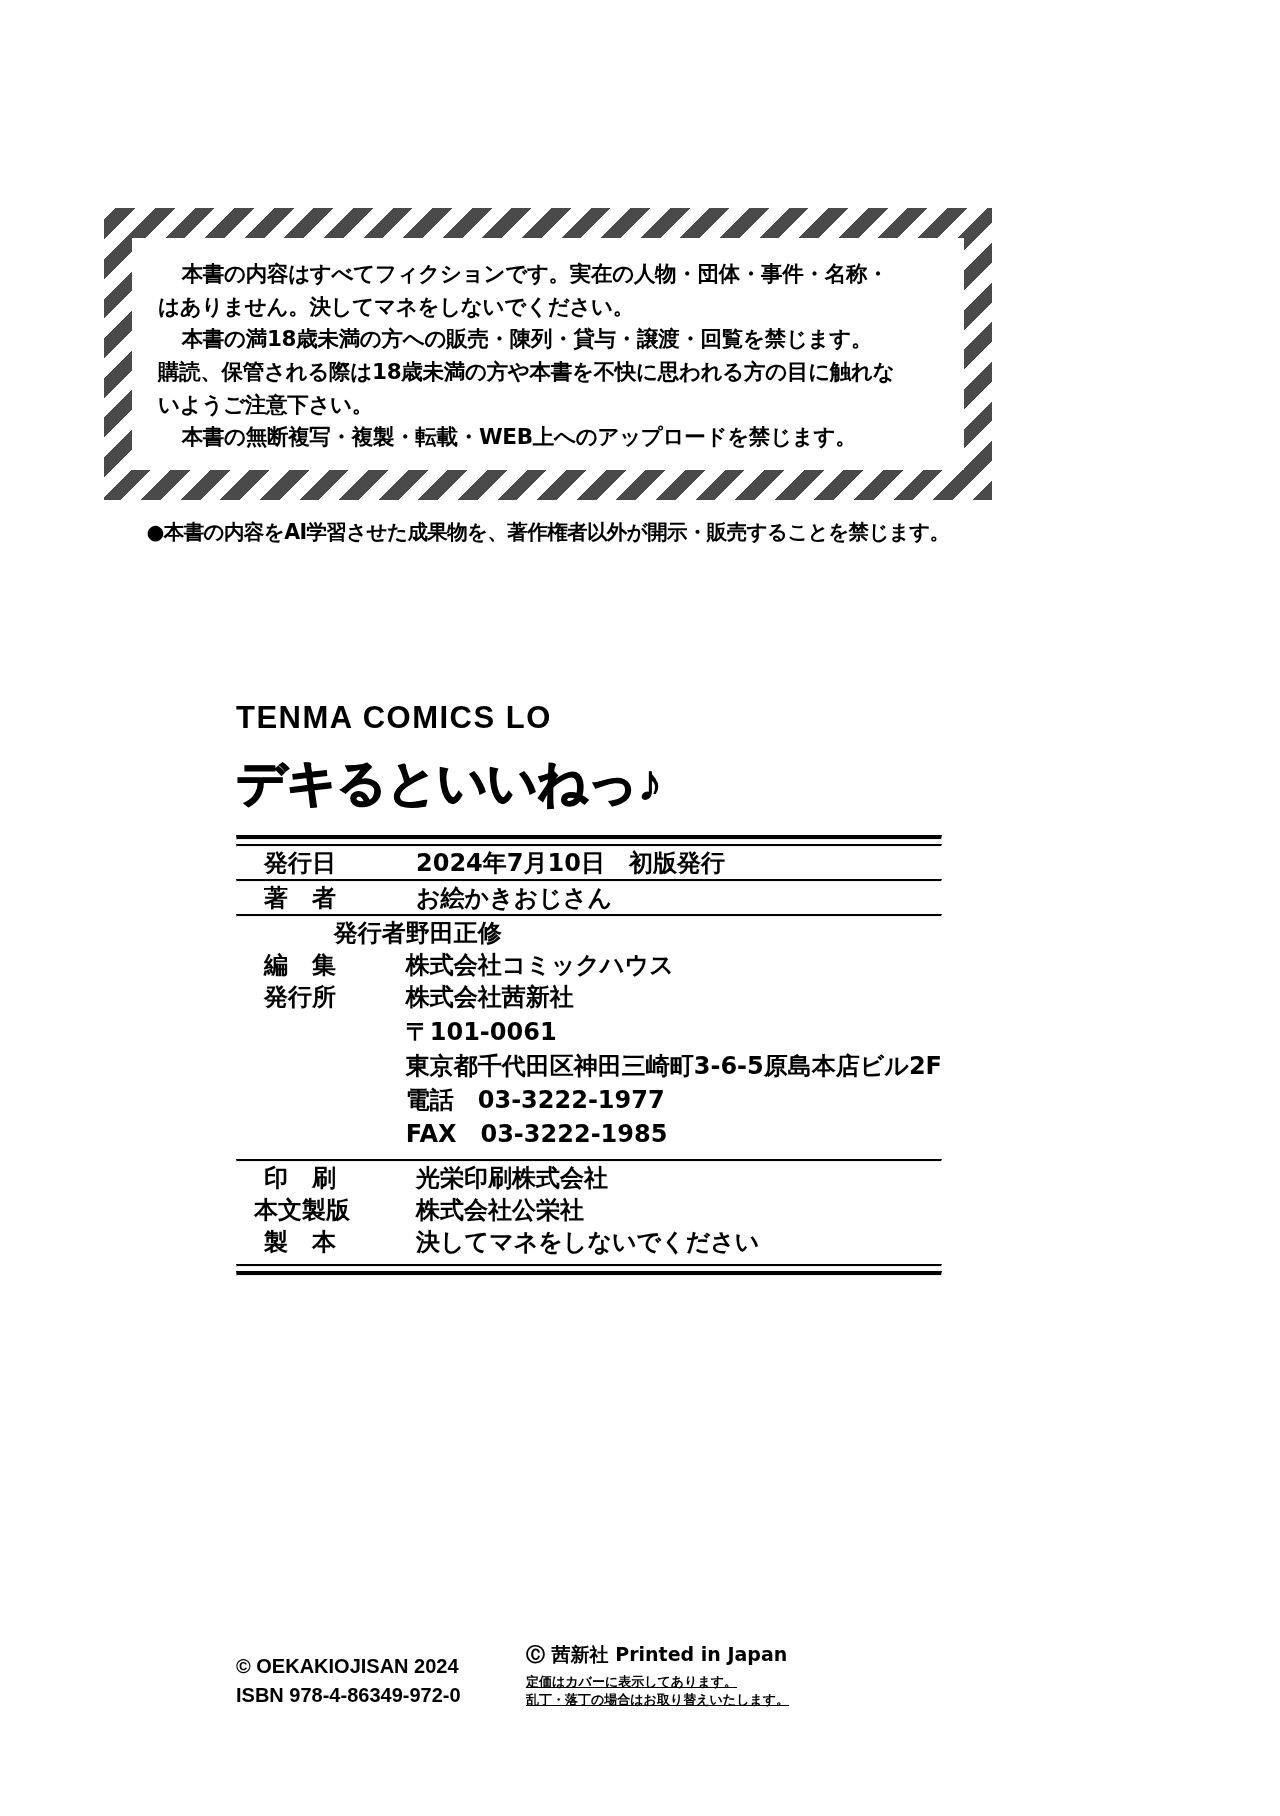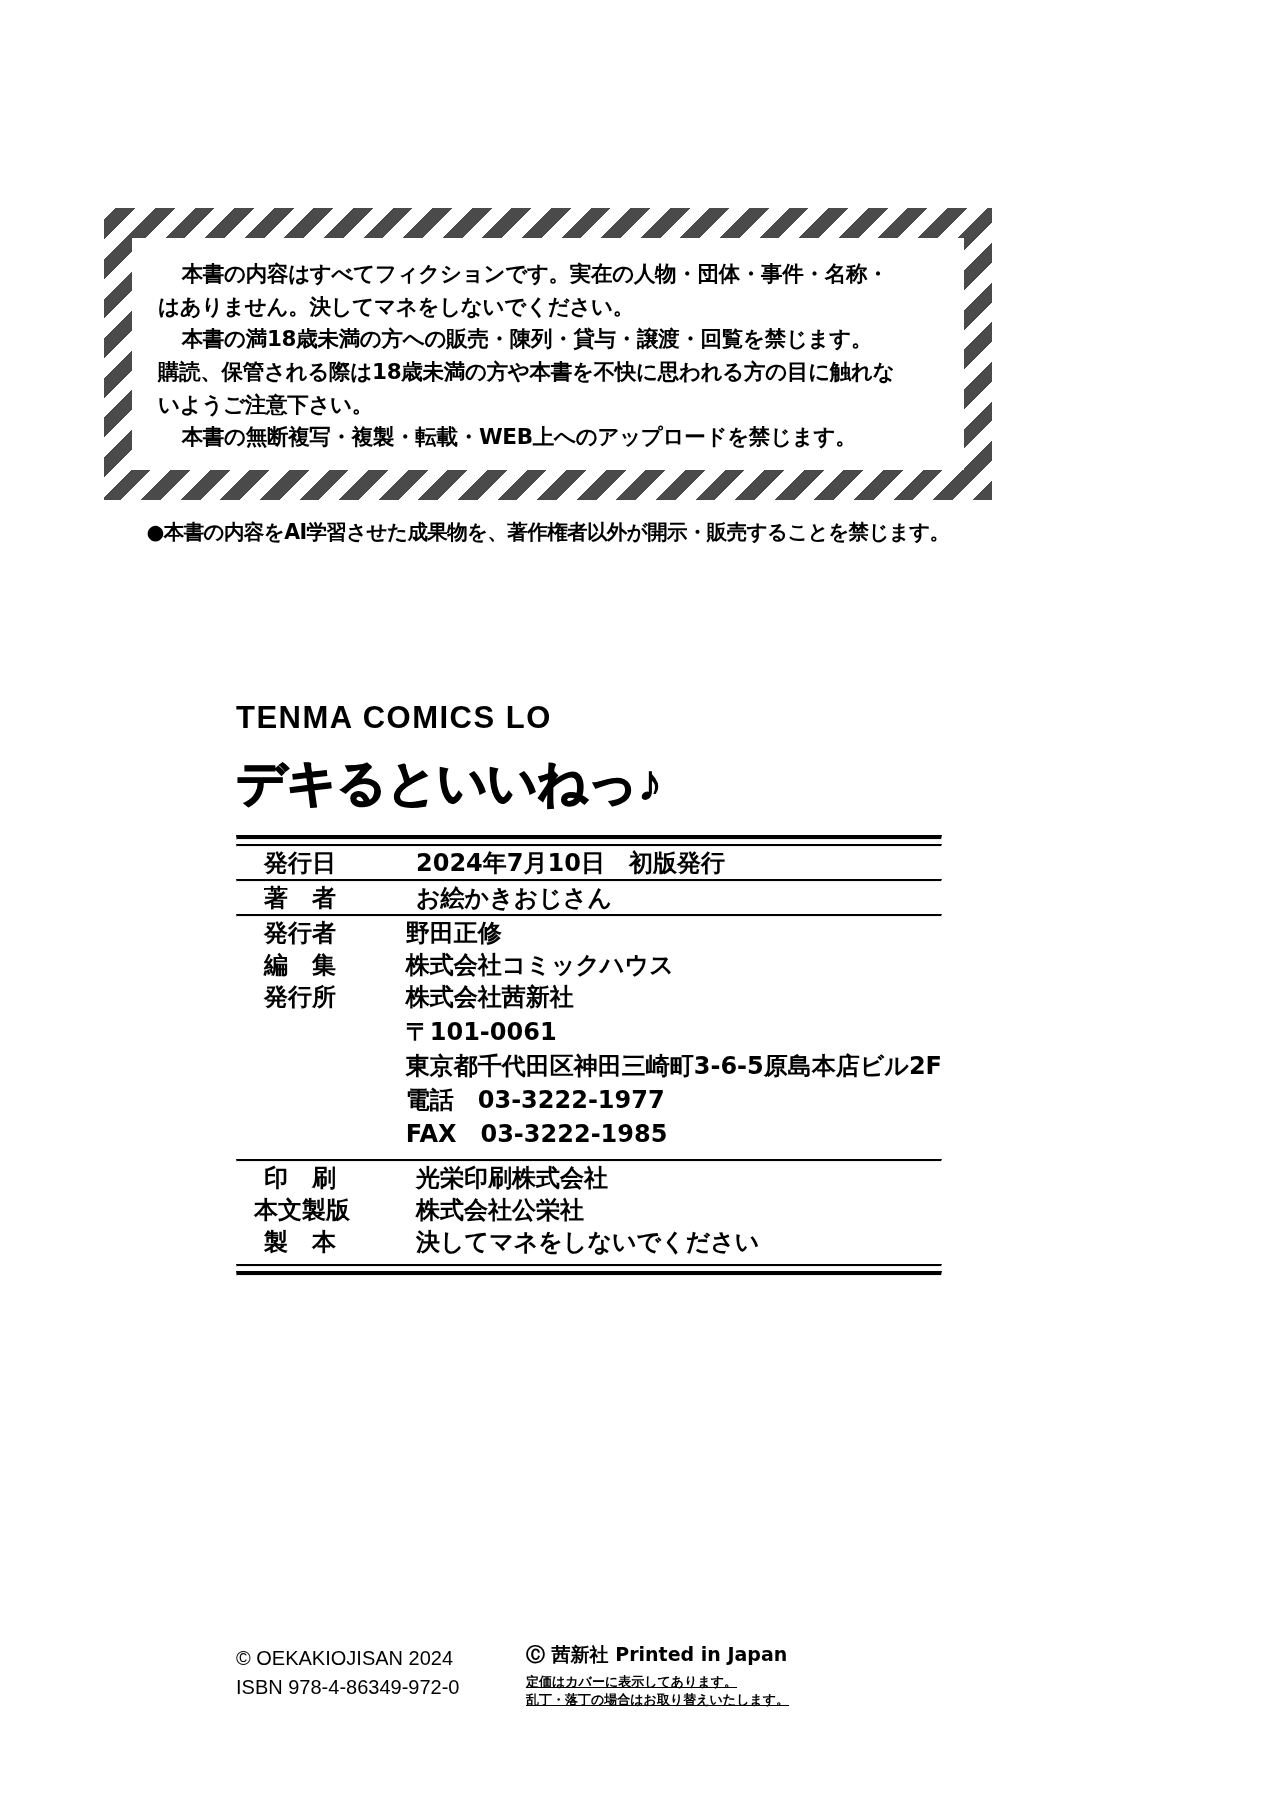--- a/index.html
+++ b/index.html
@@ -123,23 +123,23 @@
 
   #footer {
     position: absolute;
     left: 236px;
     top: 1636px;
     width: 820px;
   }
   #footer-left {
     position: absolute;
     left: 0;
-    top: 8px;
+    top: 16px;
     font-size: 20px;
-    font-weight: normal;
+    font-weight: bold;
     line-height: 1.45;
     font-family: "Liberation Sans", sans-serif;
     white-space: nowrap;
   }
   #footer-right {
     position: absolute;
     left: 290px;
     top: 6px;
     font-family: "DejaVu Sans", sans-serif;
     white-space: nowrap;
@@ -205,21 +205,21 @@
   </tbody>
     </table>
 
   <div class="rule-wrap">
       <hr class="rule-thin">
     </div>
 
   <table class="colo">
     <tbody>
         <tr>
-      <td class="lbl" style="padding-left:28px;">発行者</td>
+      <td class="lbl" style="padding-left:28px;text-align:right;">発行者</td>
       <td class="val">野田正修</td>
     </tr>
     <tr>
       <td class="lbl" style="padding-left:28px;">編　集</td>
       <td class="val">株式会社コミックハウス</td>
     </tr>
     <tr>
       <td class="lbl" style="padding-left:28px;">発行所</td>
       <td class="val">
         <div>株式会社茜新社</div>

